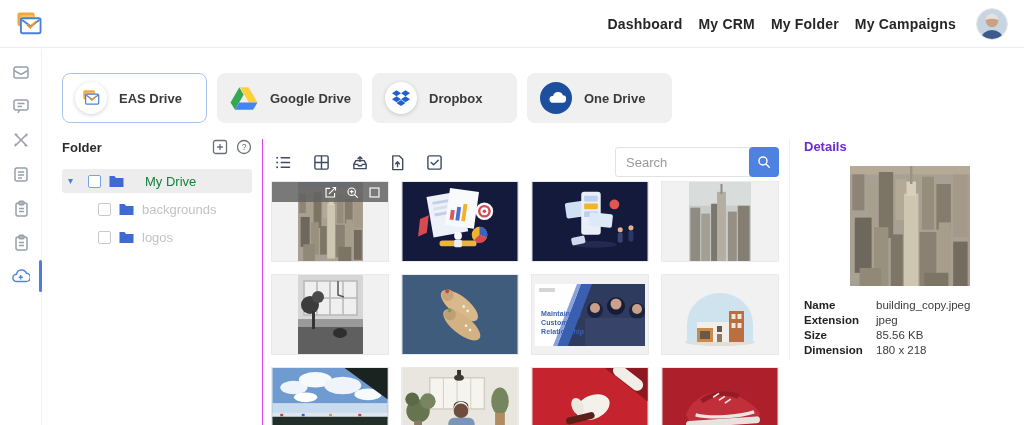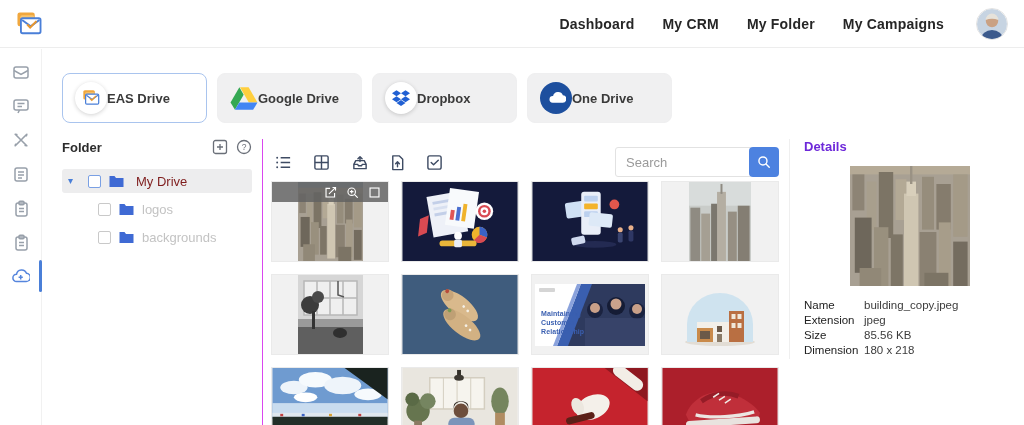--- a/index.html
+++ b/index.html
@@ -8,40 +8,40 @@
     width:1024px; height:425px; overflow:hidden; background:#fff;
     font-family:"Liberation Sans", sans-serif; color:#2f2f2f; position:relative;
   }
   
   .header {
     position:absolute; top:0; left:0; width:1024px; height:48px; background:#fff;
     border-bottom:1px solid #ededed; display:flex; align-items:center;
     justify-content:space-between; padding:0 16px 0 12px; z-index:20;
   }
   .logo { width:34px; height:34px; display:flex; align-items:center; justify-content:center; }
-  .topnav { display:flex; align-items:center; gap:28px; }
+  .topnav { display:flex; align-items:center; gap:16px; }
   .topnav .nav-link { font-size:14px; font-weight:700; color:#262626; cursor:pointer; letter-spacing:.2px; }
   .avatar { width:32px; height:32px; border-radius:50%; overflow:hidden; margin-left:4px; cursor:pointer; border:1px solid #e2e2e2; }
   
   .rail {
     position:absolute; top:49px; left:0; bottom:0; width:42px; background:#fff;
     border-right:1px solid #f1f1f1; display:flex; flex-direction:column; align-items:center;
     padding-top:14px; gap:16px; z-index:10;
   }
   .rail-item { position:relative; width:42px; height:18px; display:flex; justify-content:center; cursor:pointer; }
   .rail-item.active::after {
     content:""; position:absolute; right:0; top:-7px; width:3px; height:32px;
     background:#4a7fd8; border-radius:2px;
   }
   
   .main { position:absolute; top:49px; left:42px; right:0; bottom:0; }
   .tabs { display:flex; gap:10px; margin:24px 0 0 20px; }
   .tab {
     width:145px; height:50px; border-radius:8px; background:#f0f0f1; border:1px solid #efeff0;
-    display:flex; align-items:center; padding-left:12px; cursor:pointer;
+    display:flex; align-items:center; gap:12px; padding-left:12px; cursor:pointer;
   }
   .tab.active { background:#fff; border:1px solid #a9c4ee; }
   .tab-icon-circle {
     width:32px; height:32px; border-radius:50%; background:#fff; display:flex;
     align-items:center; justify-content:center; box-shadow:0 1px 4px rgba(0,0,0,.18);
   }
   .tab-icon-circle.solid-blue { background:#1d4f9e; box-shadow:none; }
   .tab-label { font-size:13px; font-weight:600; color:#3a3a3a; }
   
   .content { display:flex; align-items:flex-start; margin-top:16px; height:270px; }
@@ -51,21 +51,21 @@
   .folder-head .spacer { flex:1; }
   .folder-head .hicon { margin-left:8px; cursor:pointer; display:flex; }
   .tree { margin-top:14px; }
   .tree-row { display:flex; align-items:center; height:24px; border-radius:3px; cursor:pointer; }
   .tree-row.root { background:#ededee; padding:0 6px; }
   .tree-row.child { margin:4px 0 0 36px; }
   .caret { width:12px; font-size:10px; color:#4a7fd8; line-height:1; margin-right:8px; }
   .cbx { width:13px; height:13px; border:1.5px solid #c9c9c9; border-radius:2px; background:#fff; margin-right:8px; flex:none; cursor:pointer; }
   .cbx.blue { border-color:#7aa0e4; }
   .tree-label { font-size:13px; }
-  .tree-label.root-label { color:#7f1d1d; margin-left:12px; }
+  .tree-label.root-label { color:#15803d; margin-left:21px; }
   .tree-label.child-label { color:#c3c3c3; margin-left:8px; }
   .tree-folder { display:flex; }
   
   .grid-panel { width:527px; border-left:1px solid #d946ef; padding:0 0 0 8px; }
   .toolbar { display:flex; align-items:center; margin-top:8px; height:30px; padding-right:10px; }
   .view-icons { display:flex; gap:21px; align-items:center; margin-left:4px; }
   .view-icons > span { display:flex; cursor:pointer; }
   .search-group { margin-left:auto; display:flex; align-items:center; }
   .search-input {
     width:136px; height:30px; border:1px solid #e2e2e2; border-radius:3px 0 0 3px;
@@ -91,21 +91,21 @@
   .banner-text {
     position:absolute; left:6px; bottom:9px; width:70px; font-size:7px; line-height:1.3;
     font-weight:700; color:#3a5fb0; letter-spacing:.1px;
   }
   
   .details-panel { flex:1; border-left:1px solid #efefef; padding:0 10px 0 14px; }
   .details-title { font-size:13px; font-weight:700; color:#6d28d9; }
   .preview { margin:12px 0 0 46px; width:120px; height:120px; display:block; }
   .meta { margin-top:13px; }
   .meta-row { display:flex; margin-bottom:3px; }
-  .meta-label { width:60px; font-size:11.5px; font-weight:400; color:#222; }
+  .meta-label { width:72px; font-size:11.5px; font-weight:700; color:#222; }
   .meta-value { font-size:11.5px; color:#3c3c3c; }
 </style>
 </head>
 <body>
 
 <svg width="0" height="0" style="position:absolute" aria-hidden="true">
   <defs>
     <symbol id="sym-logo" viewBox="0 0 26 26">
       <rect x="3" y="3" width="15" height="12" rx="2" fill="#f0a73e"></rect>
       <rect x="5.5" y="5.5" width="12" height="9" rx="1.5" fill="#f7c56f"></rect>
@@ -293,30 +293,30 @@
           </span>
           <span class="tree-label root-label">My Drive</span>
         </div>
         <div class="tree-row child">
           <span class="cbx"></span>
           <span class="tree-folder">
             <svg width="15" height="13" viewBox="0 0 15 13">
                 <path d="M0.5,1 h5 l1.5,2 h7.5 v9 h-14 z" fill="#3f6ad4"></path>
               </svg>
           </span>
-          <span class="tree-label child-label">logos</span>
+          <span class="tree-label child-label">backgrounds</span>
         </div>
         <div class="tree-row child">
           <span class="cbx"></span>
           <span class="tree-folder">
             <svg width="15" height="13" viewBox="0 0 15 13">
                 <path d="M0.5,1 h5 l1.5,2 h7.5 v9 h-14 z" fill="#3f6ad4"></path>
               </svg>
           </span>
-          <span class="tree-label child-label">backgrounds</span>
+          <span class="tree-label child-label">logos</span>
         </div>
       </div>
     </div>
 
     <div class="grid-panel">
       <div class="toolbar">
         <div class="view-icons">
           <span>
             <svg width="17" height="17" viewBox="0 0 18 18" fill="none" stroke="#3e4b63" stroke-width="1.6">
               <path d="M6,4 h10 M6,9 h10 M6,14 h10"></path>

